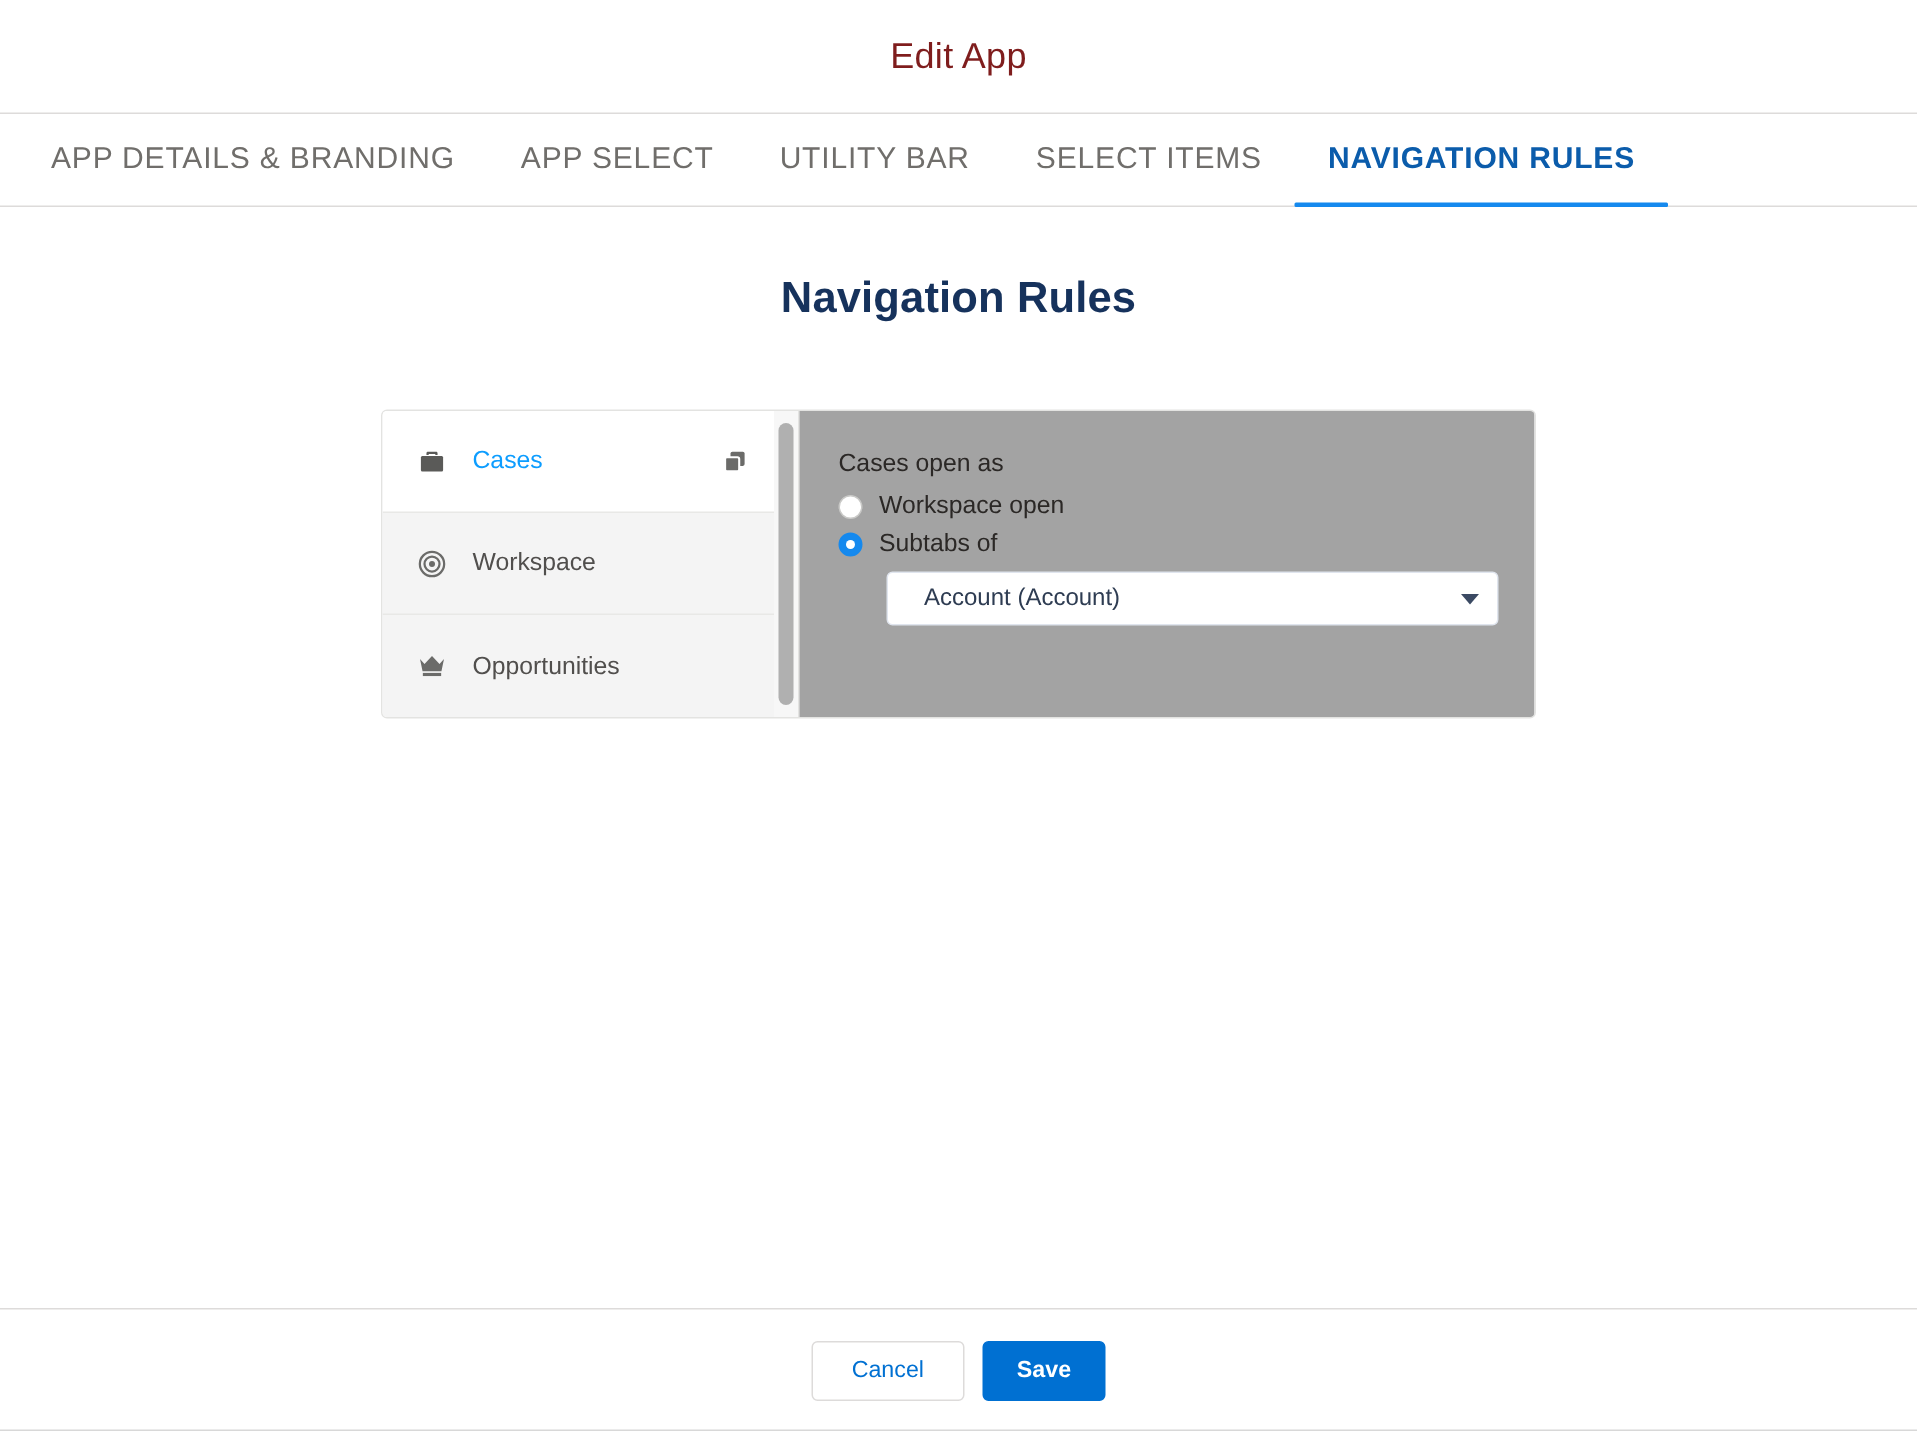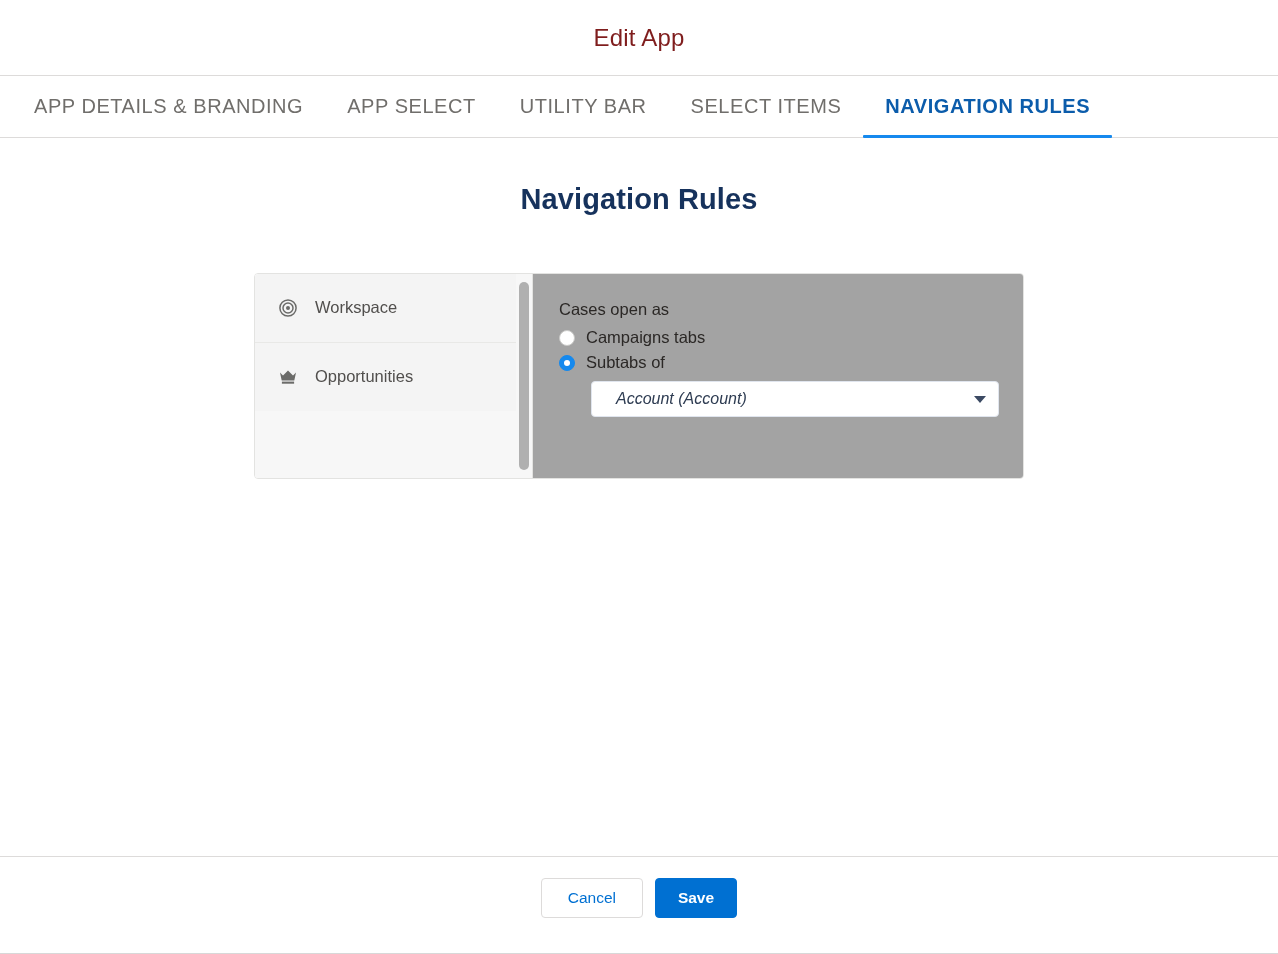--- a/index.html
+++ b/index.html
@@ -228,42 +228,41 @@
     width: 408px;
     height: 36px;
     border: 1px solid #e0e5ee;
     border-radius: 4px;
     background: #ffffff;
     display: flex;
     align-items: center;
     padding: 0 12px 0 24px;
     cursor: pointer;
     position: relative;
-    font-style: italic;
   }
   .select-value {
     flex: 1;
     font-size: 16px;
     color: #2e3c52;
   }
   .select-arrow {
     width: 0;
     height: 0;
     border-left: 6px solid transparent;
     border-right: 6px solid transparent;
     border-top: 7px solid #3b4a63;
     flex: 0 0 auto;
   }
 
   
   .modal-footer {
     position: absolute;
     left: 0;
     right: 0;
-    bottom: 16px;
+    bottom: 0;
     height: 82px;
     border-top: 1px solid #dddbda;
     display: flex;
     align-items: center;
     justify-content: center;
     gap: 12px;
     background: #ffffff;
   }
   .btn {
     height: 40px;
@@ -325,20 +324,35 @@
 
 <div class="modal-body">
 
   <div class="section-title">Navigation Rules</div>
 
   <div class="rules-panel">
 
     <div class="object-list-wrap">
       <div class="object-list">
 
+        <div class="object-row selected">
+          <span class="object-icon">
+            <svg width="22" height="22" viewBox="0 0 22 22" aria-hidden="true">
+              <path d="M8.2 4.2h5.6c.5 0 .9.4.9.9v1.3h-1.5V5.6H8.8v.8H7.3V5.1c0-.5.4-.9.9-.9z" fill="#5a5a58"></path>
+              <rect x="3.6" y="7" width="14.8" height="10.4" rx="1" fill="#5a5a58"></rect>
+            </svg>
+          </span>
+          <span class="object-label">Cases</span>
+          <span class="copy-icon">
+            <svg width="20" height="20" viewBox="0 0 20 20" aria-hidden="true">
+              <rect x="7" y="3.2" width="9.4" height="9.4" rx="1.2" fill="#6b6b69"></rect>
+              <rect x="3.4" y="6.8" width="9.4" height="9.4" rx="1.2" fill="#6b6b69" stroke="#ffffff" stroke-width="1.4"></rect>
+            </svg>
+          </span>
+        </div>
 
         <div class="object-row">
           <span class="object-icon">
             <svg width="22" height="22" viewBox="0 0 22 22" aria-hidden="true">
               <circle cx="11" cy="11" r="8.1" fill="none" stroke="#6b6b69" stroke-width="1.5"></circle>
               <circle cx="11" cy="11" r="5" fill="none" stroke="#6b6b69" stroke-width="1.5"></circle>
               <circle cx="11" cy="11" r="2" fill="#6b6b69"></circle>
             </svg>
           </span>
           <span class="object-label">Workspace</span>
@@ -358,21 +372,21 @@
       <div class="list-scrollbar">
         <div class="scroll-thumb"></div>
       </div>
     </div>
 
     <div class="rule-detail">
       <div class="detail-heading">Cases open as</div>
 
       <label class="radio-line">
         <span class="radio-mark"></span>
-        <span class="radio-label">Campaigns tabs</span>
+        <span class="radio-label">Workspace open</span>
       </label>
 
       <label class="radio-line">
         <span class="radio-mark checked"></span>
         <span class="radio-label">Subtabs of</span>
       </label>
 
       <div class="select-wrap">
         <span class="select-value">Account (Account)</span>
         <span class="select-arrow"></span>

